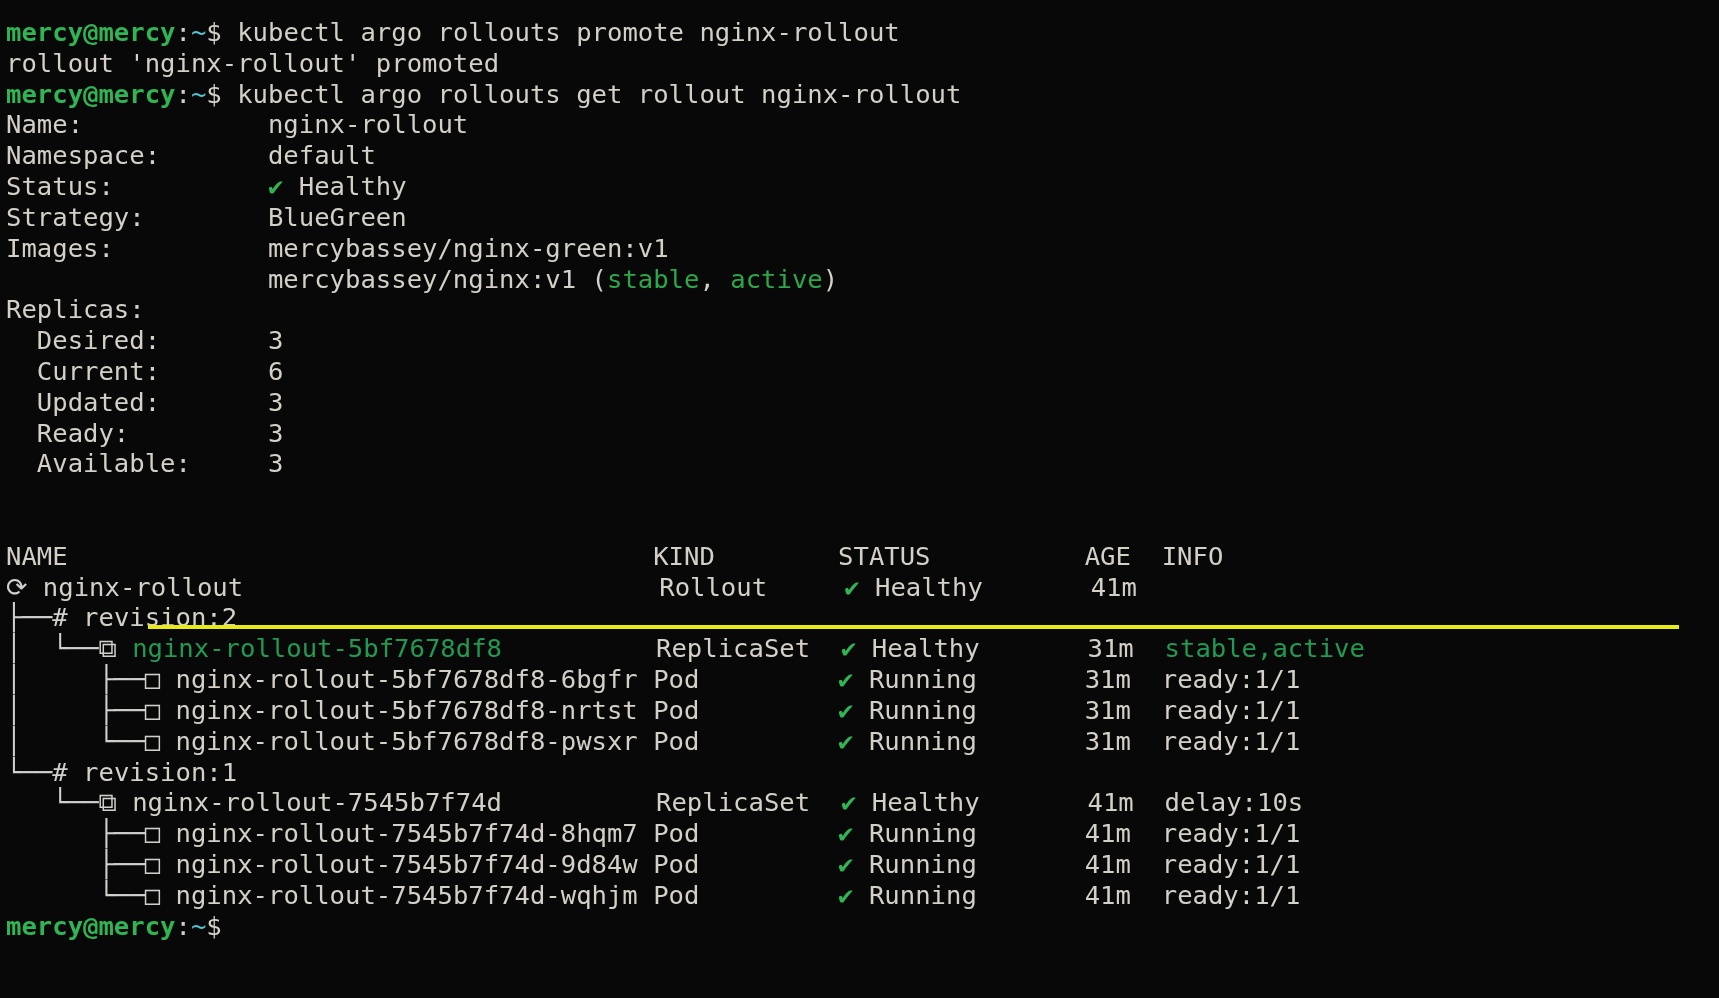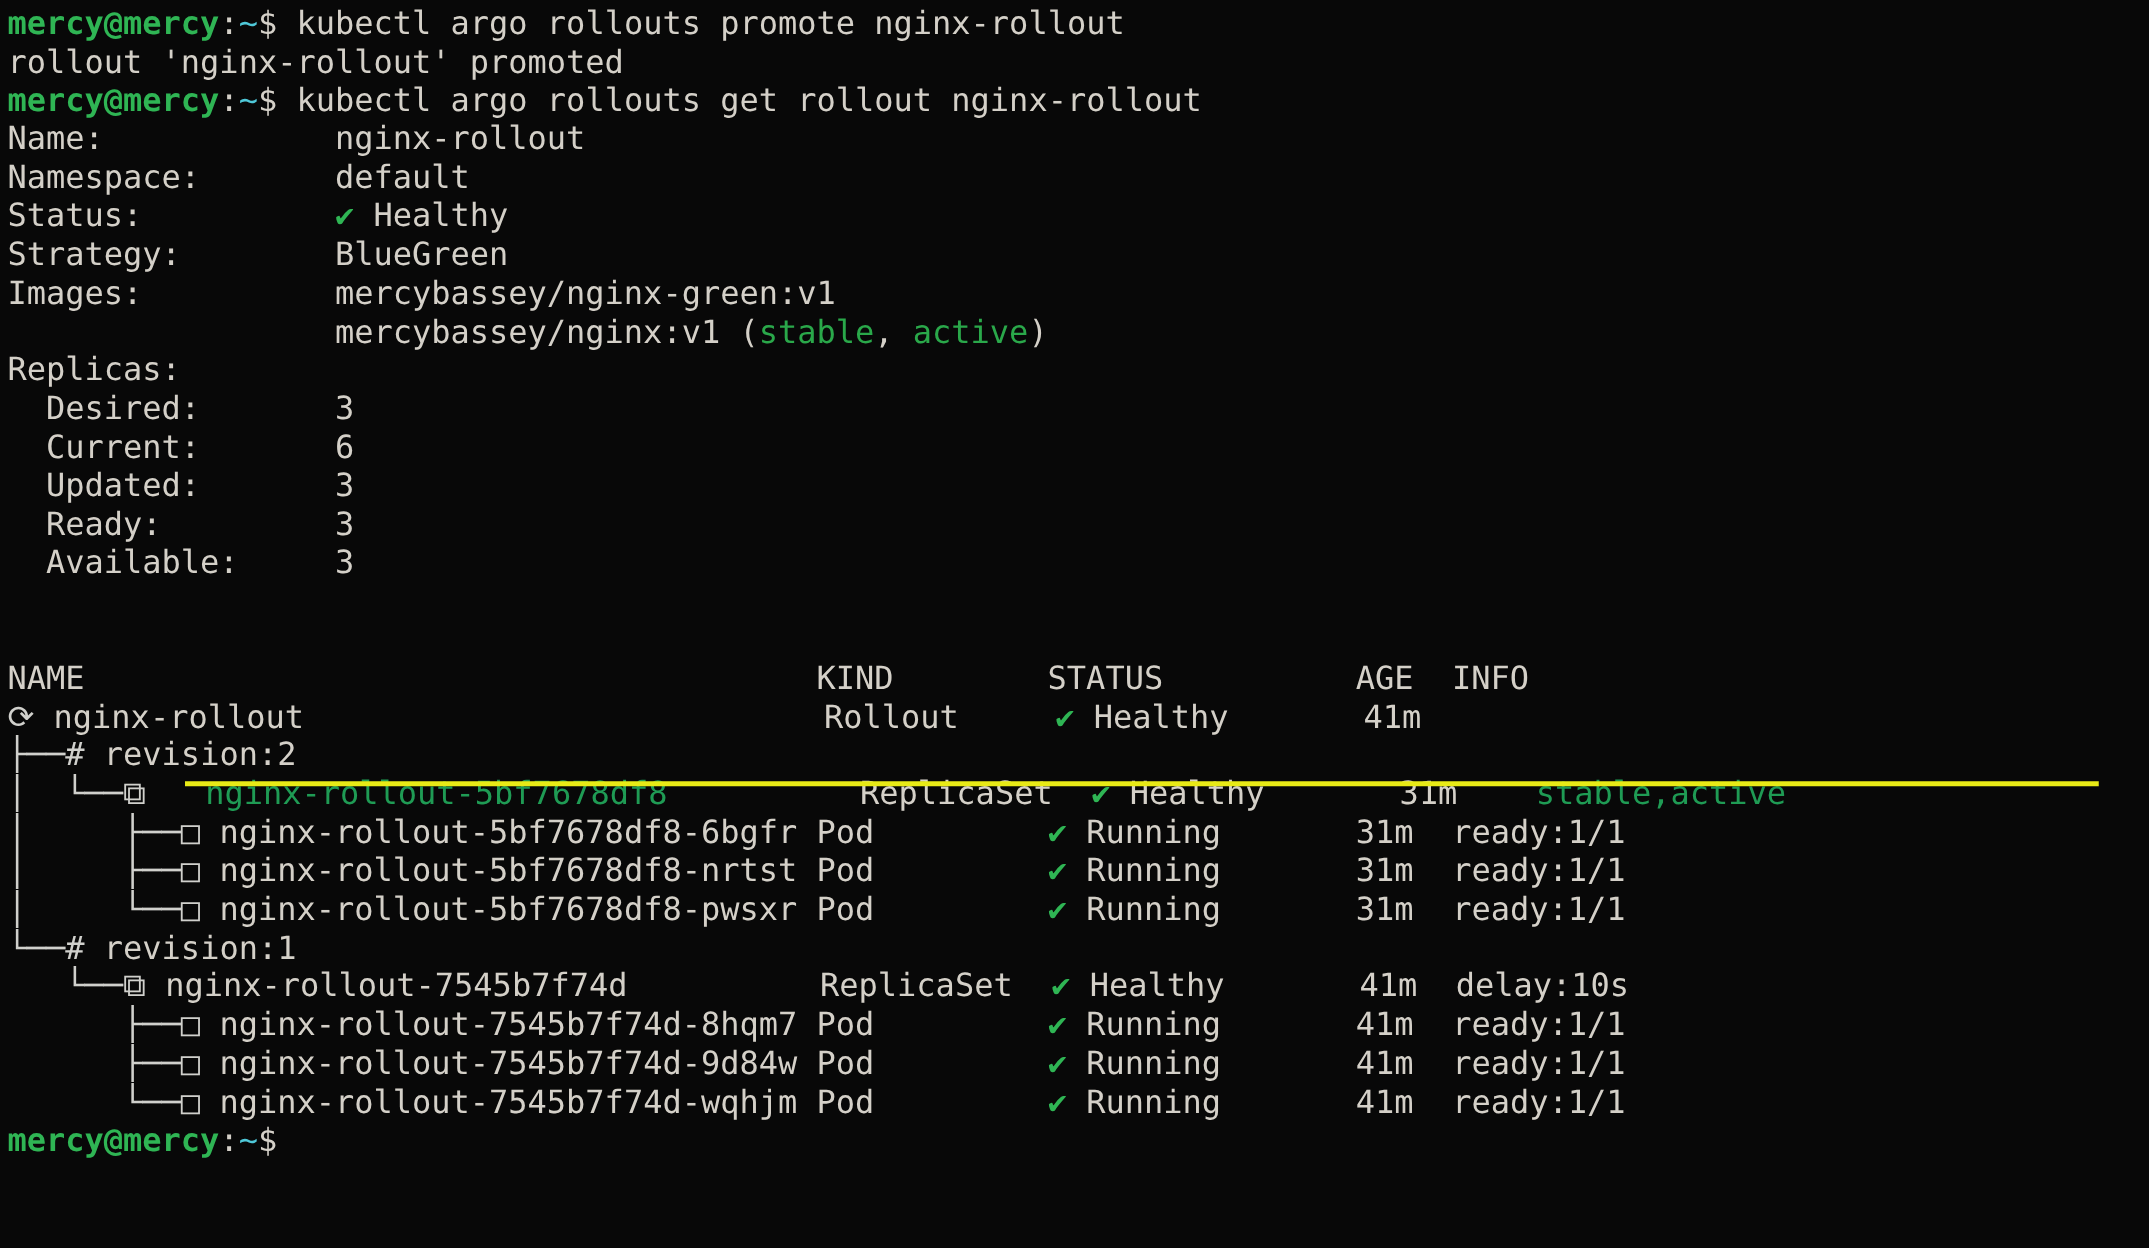--- a/index.html
+++ b/index.html
@@ -15,35 +15,35 @@
     box-sizing:border-box;
     background:#080808;
     font-size:25.6px;
     line-height:30.82px;
     letter-spacing:0px;
     color:#d4d0c8;
     white-space:pre;
   }
   .screen{
     position:absolute;
-    left:6px;top:4px;
+    left:6px;top:17px;
     white-space:pre;
   }
   .line{
     height:30.82px;
     white-space:pre;
     font-size:25.6px;
     line-height:30.82px;
   }
   .user{color:#2fb554;font-weight:bold;}
   .colon{color:#d4d0c8;}
   .tilde{color:#4fc8d8;}
   .dollar{color:#d4d0c8;}
   .fg{color:#d4d0c8;}
-  .green{color:#1f9b54;padding-left:32px;}
+  .green{color:#1f9b54;}
   .greenck{color:#2fb554;}
   .brgreen{color:#2aa84a;margin-top:20px;}
   .tree{color:#d0d0cc;}
   .underline-hl{
     position:absolute;
     background:#e8ea16;
     height:4px;
     left:148px;
     top:625px;
     width:1531px;

